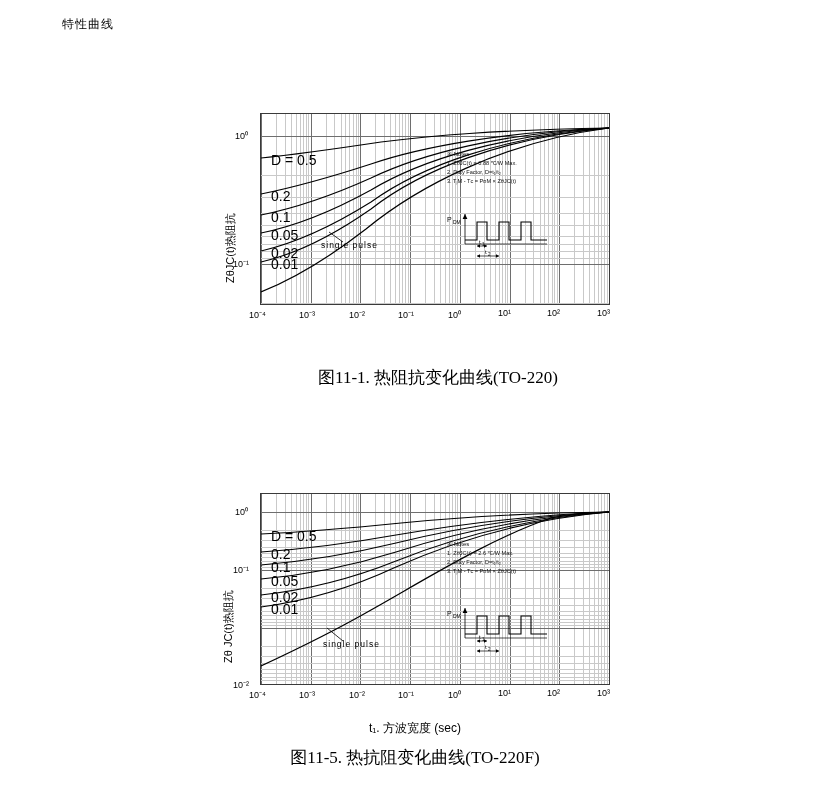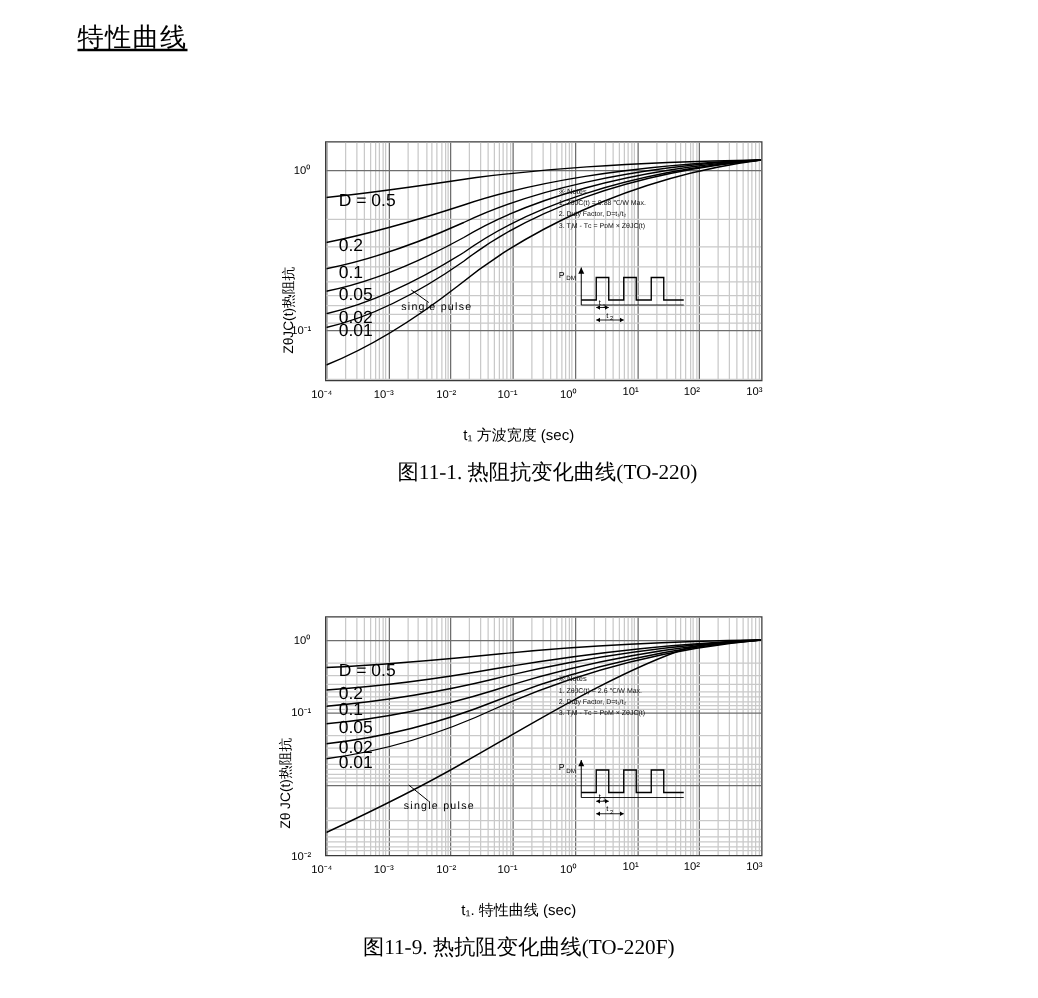--- a/index.html
+++ b/index.html
@@ -8,23 +8,22 @@
     background:#ffffff;
     font-family:"Liberation Serif", serif;
     color:#000;
     position:relative;
     overflow:hidden;
   }
   .page-heading{
     position:absolute;
     left:62px; top:16px;
     font-family:"Liberation Sans", sans-serif;
-    font-size:21px;
+    font-size:12px;
     letter-spacing:1px;
-    text-decoration:underline;
   }
   .figure-block{ position:absolute; left:0; width:830px; }
   .fig1{ top:108px; }
   .fig2{ top:488px; }
 
   .chart-area{
     position:relative;
     margin:0 auto;
     width:420px;
     height:225px;
@@ -252,21 +251,20 @@
       <span style="left:94px; top:200px;">10⁻³</span>
       <span style="left:144px; top:200px;">10⁻²</span>
       <span style="left:193px; top:200px;">10⁻¹</span>
       <span style="left:243px; top:200px;">10⁰</span>
       <span style="left:293px; top:200px;">10¹</span>
       <span style="left:342px; top:200px;">10²</span>
       <span style="left:392px; top:200px;">10³</span>
     </div>
   </div>
 
-  <div class="x-axis-title" style="left:0; top:232px; width:830px;">t₁ 方波宽度 (sec)</div>
   <div class="caption" style="top:258px;margin-left:23px;">图11-1. 热阻抗变化曲线(TO-220)</div>
 </div>
 
 <div class="figure-block fig2">
   <div class="chart-area">
     <div class="plot">
       <div class="grid-minor">
         <div class="vline major" style="left:0px"></div>
         <div class="vline" style="left:15px"></div>
           <div class="vline" style="left:23.7px"></div>
@@ -420,15 +418,15 @@
       <span style="left:94px; top:200px;">10⁻³</span>
       <span style="left:144px; top:200px;">10⁻²</span>
       <span style="left:193px; top:200px;">10⁻¹</span>
       <span style="left:243px; top:200px;">10⁰</span>
       <span style="left:293px; top:200px;">10¹</span>
       <span style="left:342px; top:200px;">10²</span>
       <span style="left:392px; top:200px;">10³</span>
     </div>
   </div>
 
-  <div class="x-axis-title" style="left:0; top:232px; width:830px;">t₁. 特性曲线 (sec)</div>
-  <div class="caption" style="top:258px;">图11-9. 热抗阻变化曲线(TO-220F)</div>
+  <div class="x-axis-title" style="left:0; top:232px; width:830px;">t₁. 方波宽度 (sec)</div>
+  <div class="caption" style="top:258px;">图11-5. 热抗阻变化曲线(TO-220F)</div>
 </div>
 
 </body></html>

